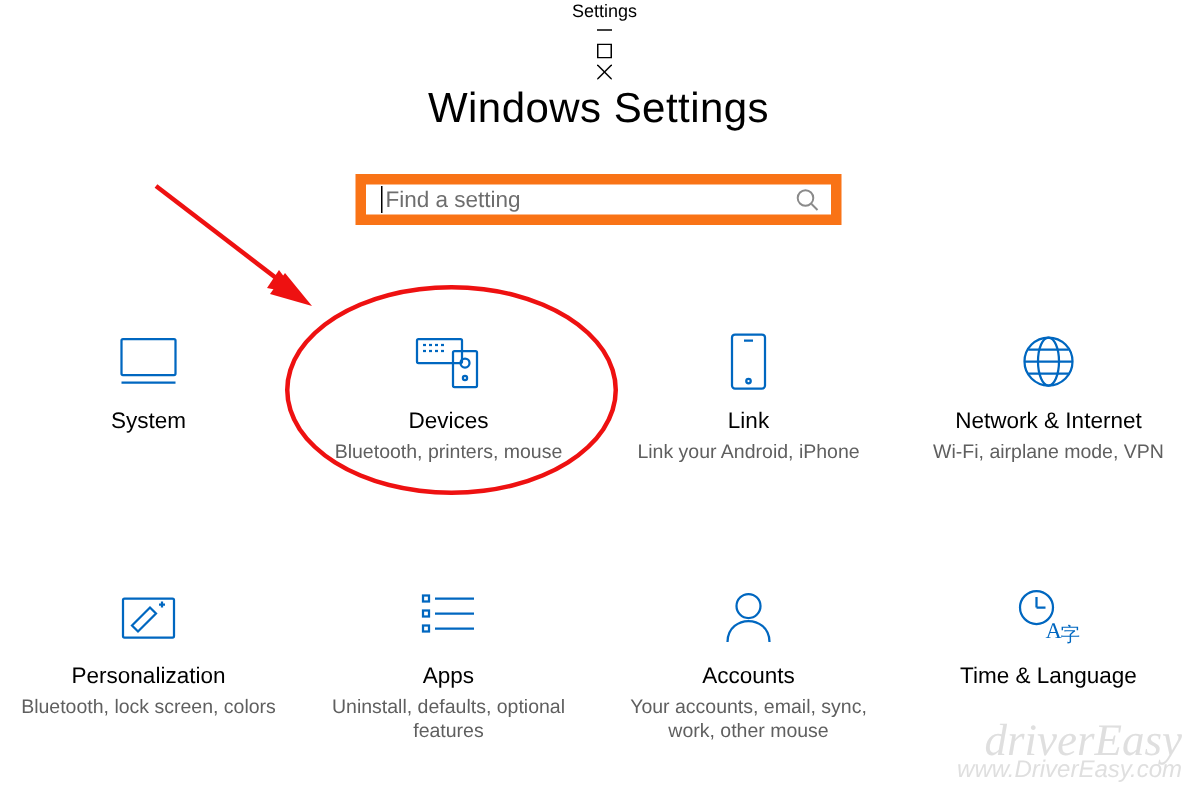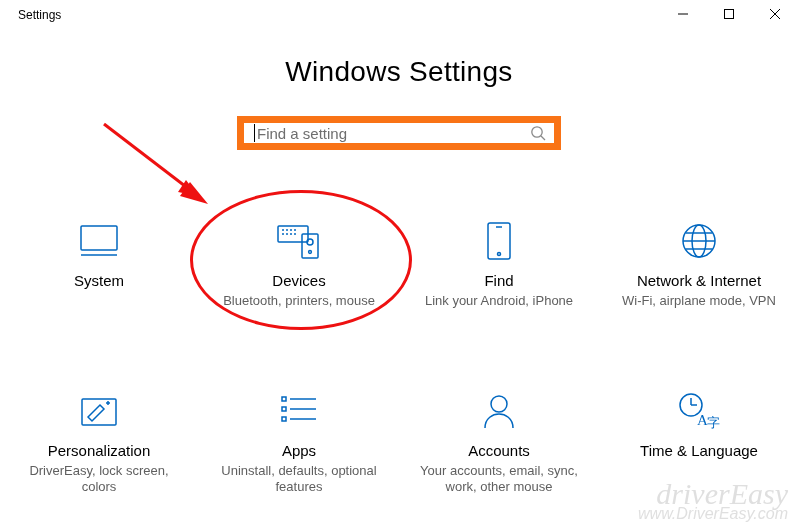--- a/index.html
+++ b/index.html
@@ -1,18 +1,18 @@
 <!DOCTYPE html>
 <html><head>
 <meta charset="utf-8">
 <style>
 * { box-sizing: border-box; margin: 0; padding: 0; }
 html, body { width: 798px; height: 529px; overflow: hidden; font-family: "Segoe UI", Arial, sans-serif; background: #fff; color: #000; }
 
-.titlebar { height: 30px; display: flex; align-items: center; padding-left: 18px; font-size: 12px; color: #000; }
+.titlebar { height: 30px; display: flex; align-items: center; padding-left: 8px; font-size: 12px; color: #000; flex-direction: column; }
 .titlebar-title { flex: 0 0 auto; }
 .titlebar-spacer { flex: 1; }
 .titlebar-btn { width: 46px; height: 30px; display: flex; align-items: center; justify-content: center; color: #000; }
 .titlebar-btn svg { width: 10px; height: 10px; stroke: #000; fill: none; stroke-width: 1; }
 
 .page-title { text-align: center; font-size: 28px; font-weight: 300; margin-top: 26px; letter-spacing: 0.3px; }
 
 .search-wrap { display: flex; justify-content: center; margin-top: 28px; }
 .search-box { width: 324px; height: 34px; border: 7px solid #f97316; display: flex; align-items: center; padding: 0 8px 0 10px; }
 .search-input { flex: 1; border: none; outline: none; font-size: 15px; color: #555; background: transparent; }
@@ -110,21 +110,21 @@
   </div>
 
   <div class="tile">
     <div class="tile-icon">
       <svg width="26" height="40" viewBox="0 0 26 40">
           <rect x="2" y="2" width="22" height="36" rx="2"></rect>
           <line x1="10" y1="6" x2="16" y2="6"></line>
           <circle cx="13" cy="33" r="1.5"></circle>
         </svg>
     </div>
-    <div class="tile-title">Find</div>
+    <div class="tile-title">Link</div>
     <div class="tile-sub">Link your Android, iPhone</div>
   </div>
 
   <div class="tile">
     <div class="tile-icon">
       <svg width="40" height="40" viewBox="0 0 40 40">
           <circle cx="20" cy="20" r="16"></circle>
           <ellipse cx="20" cy="20" rx="7" ry="16"></ellipse>
           <line x1="4" y1="20" x2="36" y2="20"></line>
           <path d="M6.5 12 h27"></path>
@@ -138,21 +138,21 @@
   <div class="tile">
     <div class="tile-icon">
       <svg width="42" height="36" viewBox="0 0 42 36">
           <rect x="4" y="6" width="34" height="26" rx="1"></rect>
           <path d="M10 24 L22 12 L26 16 L14 28 Z"></path>
           <line x1="28" y1="10" x2="32" y2="10"></line>
           <line x1="30" y1="8" x2="30" y2="12"></line>
         </svg>
     </div>
     <div class="tile-title">Personalization</div>
-    <div class="tile-sub">DriverEasy, lock screen, colors</div>
+    <div class="tile-sub">Bluetooth, lock screen, colors</div>
   </div>
 
   <div class="tile">
     <div class="tile-icon">
       <svg width="38" height="34" viewBox="0 0 38 34">
         <rect x="2" y="3" width="4" height="4"></rect>
           <line x1="10" y1="5" x2="36" y2="5"></line>
         <rect x="2" y="13" width="4" height="4"></rect>
           <line x1="10" y1="15" x2="36" y2="15"></line>
         <rect x="2" y="23" width="4" height="4"></rect>

